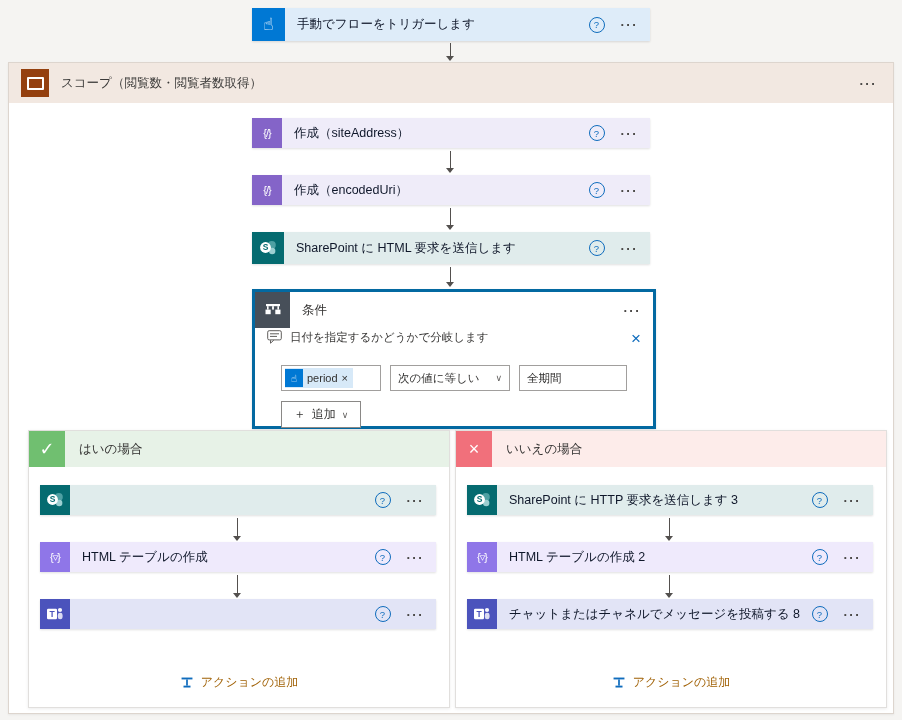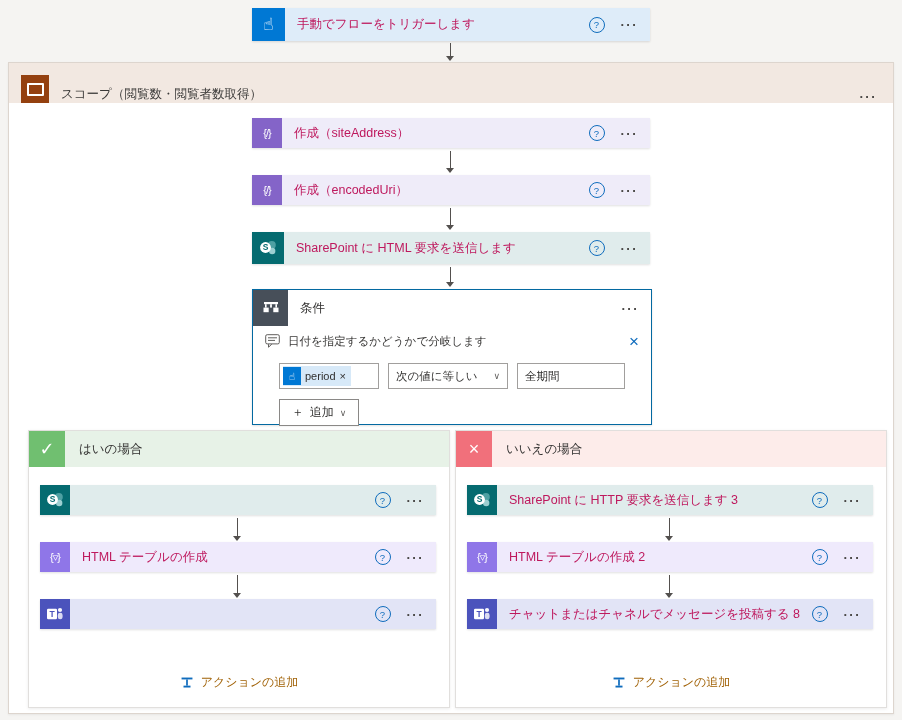--- a/index.html
+++ b/index.html
@@ -1,57 +1,57 @@
 <!DOCTYPE html>
 <html style="--trigger-icon: #0078d4; --trigger-bg: #deecf9; --compose-icon: #8464c8; --compose-bg: #efecf9; --sharepoint-icon: #056b70; --sharepoint-bg: #e0ecec; --condition-icon: #474f59; --scope-icon: #94400f; --scope-header-bg: #f2e8e1; --teams-icon: #4b53bc; --teams-bg: #e2e4f6; --html-icon: #8f76e8; --html-bg: #efeafc; --yes-icon: #70bf70; --yes-bg: #e7f2e7; --no-icon: #f1707b; --no-bg: #fdecea; --link: #0f6cbd;"><head>
 <meta charset="utf-8">
 <style>
   html,body{margin:0;padding:0;background:#f5f4f2;font-family:"Liberation Sans","DejaVu Sans",sans-serif;}
   .canvas{position:relative;width:902px;height:720px;background:#f5f4f2;overflow:hidden;}
 
   
   .scope{position:absolute;left:8px;top:62px;width:884px;height:650px;background:#fff;
          border:1px solid #ddd5ce;box-shadow:0 1px 2px rgba(0,0,0,.06);z-index:1;}
-  .scope-header{height:40px;display:flex;align-items:flex-end;background:var(--scope-header-bg);}
+  .scope-header{height:40px;display:flex;align-items:center;background:var(--scope-header-bg);}
   .scope-icon{width:28px;height:28px;margin-left:12px;background:var(--scope-icon);
               display:flex;align-items:center;justify-content:center;flex:none;}
   .scope-icon .inner{width:13px;height:9px;border:2px solid #fff;border-radius:1px;}
   .scope-title{margin-left:12px;font-size:12.5px;color:#3b3a39;}
   .scope-menu{margin-left:auto;margin-right:16px;}
 
   
   .card{position:absolute;display:flex;align-items:center;z-index:2;
         box-shadow:0 1px 2px rgba(0,0,0,.12);cursor:pointer;}
   .card-icon{height:100%;aspect-ratio:1/1;display:flex;align-items:center;justify-content:center;
              color:#fff;flex:none;}
-  .card-label{margin-left:12px;font-size:12.5px;color:#be185d;white-space:nowrap;overflow:hidden;}
+  .card-label{margin-left:12px;font-size:12.5px;color:#0f172a;white-space:nowrap;overflow:hidden;}
   .help{margin-left:auto;width:14px;height:14px;border:1px solid #0f6cbd;border-radius:50%;
         color:#0f6cbd;font-size:9.5px;display:flex;align-items:center;justify-content:center;flex:none;}
   .menu{margin:0 12px 0 16px;flex:none;}
   .dots{color:#484644;font-size:13px;font-weight:bold;letter-spacing:1.5px;line-height:1;}
 
   .bg-trigger{background:var(--trigger-bg);} .ic-trigger{background:var(--trigger-icon);font-size:17px;}
   .bg-compose{background:var(--compose-bg);} .ic-compose{background:var(--compose-icon);font-size:11px;letter-spacing:-1px;}
   .bg-sp{background:var(--sharepoint-bg);}   .ic-sp{background:var(--sharepoint-icon);}
   .bg-html{background:var(--html-bg);}       .ic-html{background:var(--html-icon);font-size:11px;letter-spacing:-1px;}
   .bg-teams{background:var(--teams-bg);}     .ic-teams{background:var(--teams-icon);}
 
   
   .arrow{position:absolute;width:1px;background:#53504e;z-index:2;}
   .arrow::after{content:"";position:absolute;bottom:-5px;left:-4px;
                 border:4px solid transparent;border-top:5px solid #53504e;border-bottom:none;}
 
   
   .condition{position:absolute;left:252px;top:289px;width:398px;height:134px;background:#fff;
-             border:1px solid #0369a1;box-shadow:0 1px 2px rgba(0,0,0,.12);z-index:2;}
+             border:3px solid #0369a1;box-shadow:0 1px 2px rgba(0,0,0,.12);z-index:2;}
   .cond-header{height:36px;display:flex;align-items:center;}
   .cond-icon{width:35px;height:36px;background:var(--condition-icon);display:flex;align-items:center;justify-content:center;flex:none;}
   .cond-title{margin-left:12px;font-size:12.5px;color:#323130;}
   .cond-header .menu{margin-left:auto;}
-  .cond-comment{display:flex;align-items:center;padding:2px 12px 0 12px;height:26px;}
+  .cond-comment{display:flex;align-items:flex-start;padding:2px 12px 0 12px;height:26px;}
   .cond-comment .txt{margin-left:8px;font-size:11.5px;color:#3b3a39;}
   .cond-close{margin-left:auto;color:#0f6cbd;font-size:17px;line-height:1;cursor:pointer;}
   .cond-inputs{padding:9px 0 0 26px;}
   .cond-row{display:flex;gap:9px;align-items:center;}
   .field{border:1px solid #a19f9d;background:#fff;height:26px;display:flex;align-items:center;box-sizing:border-box;}
   .token-field{width:100px;padding:0 3px;}
   .token-pill{background:#d7e9f8;height:20px;display:flex;align-items:center;gap:4px;padding-right:5px;}
   .token-icon{width:18px;height:18px;background:var(--trigger-icon);color:#fff;font-size:10px;
               display:flex;align-items:center;justify-content:center;flex:none;}
   .token-txt{font-size:11px;color:#323130;}

